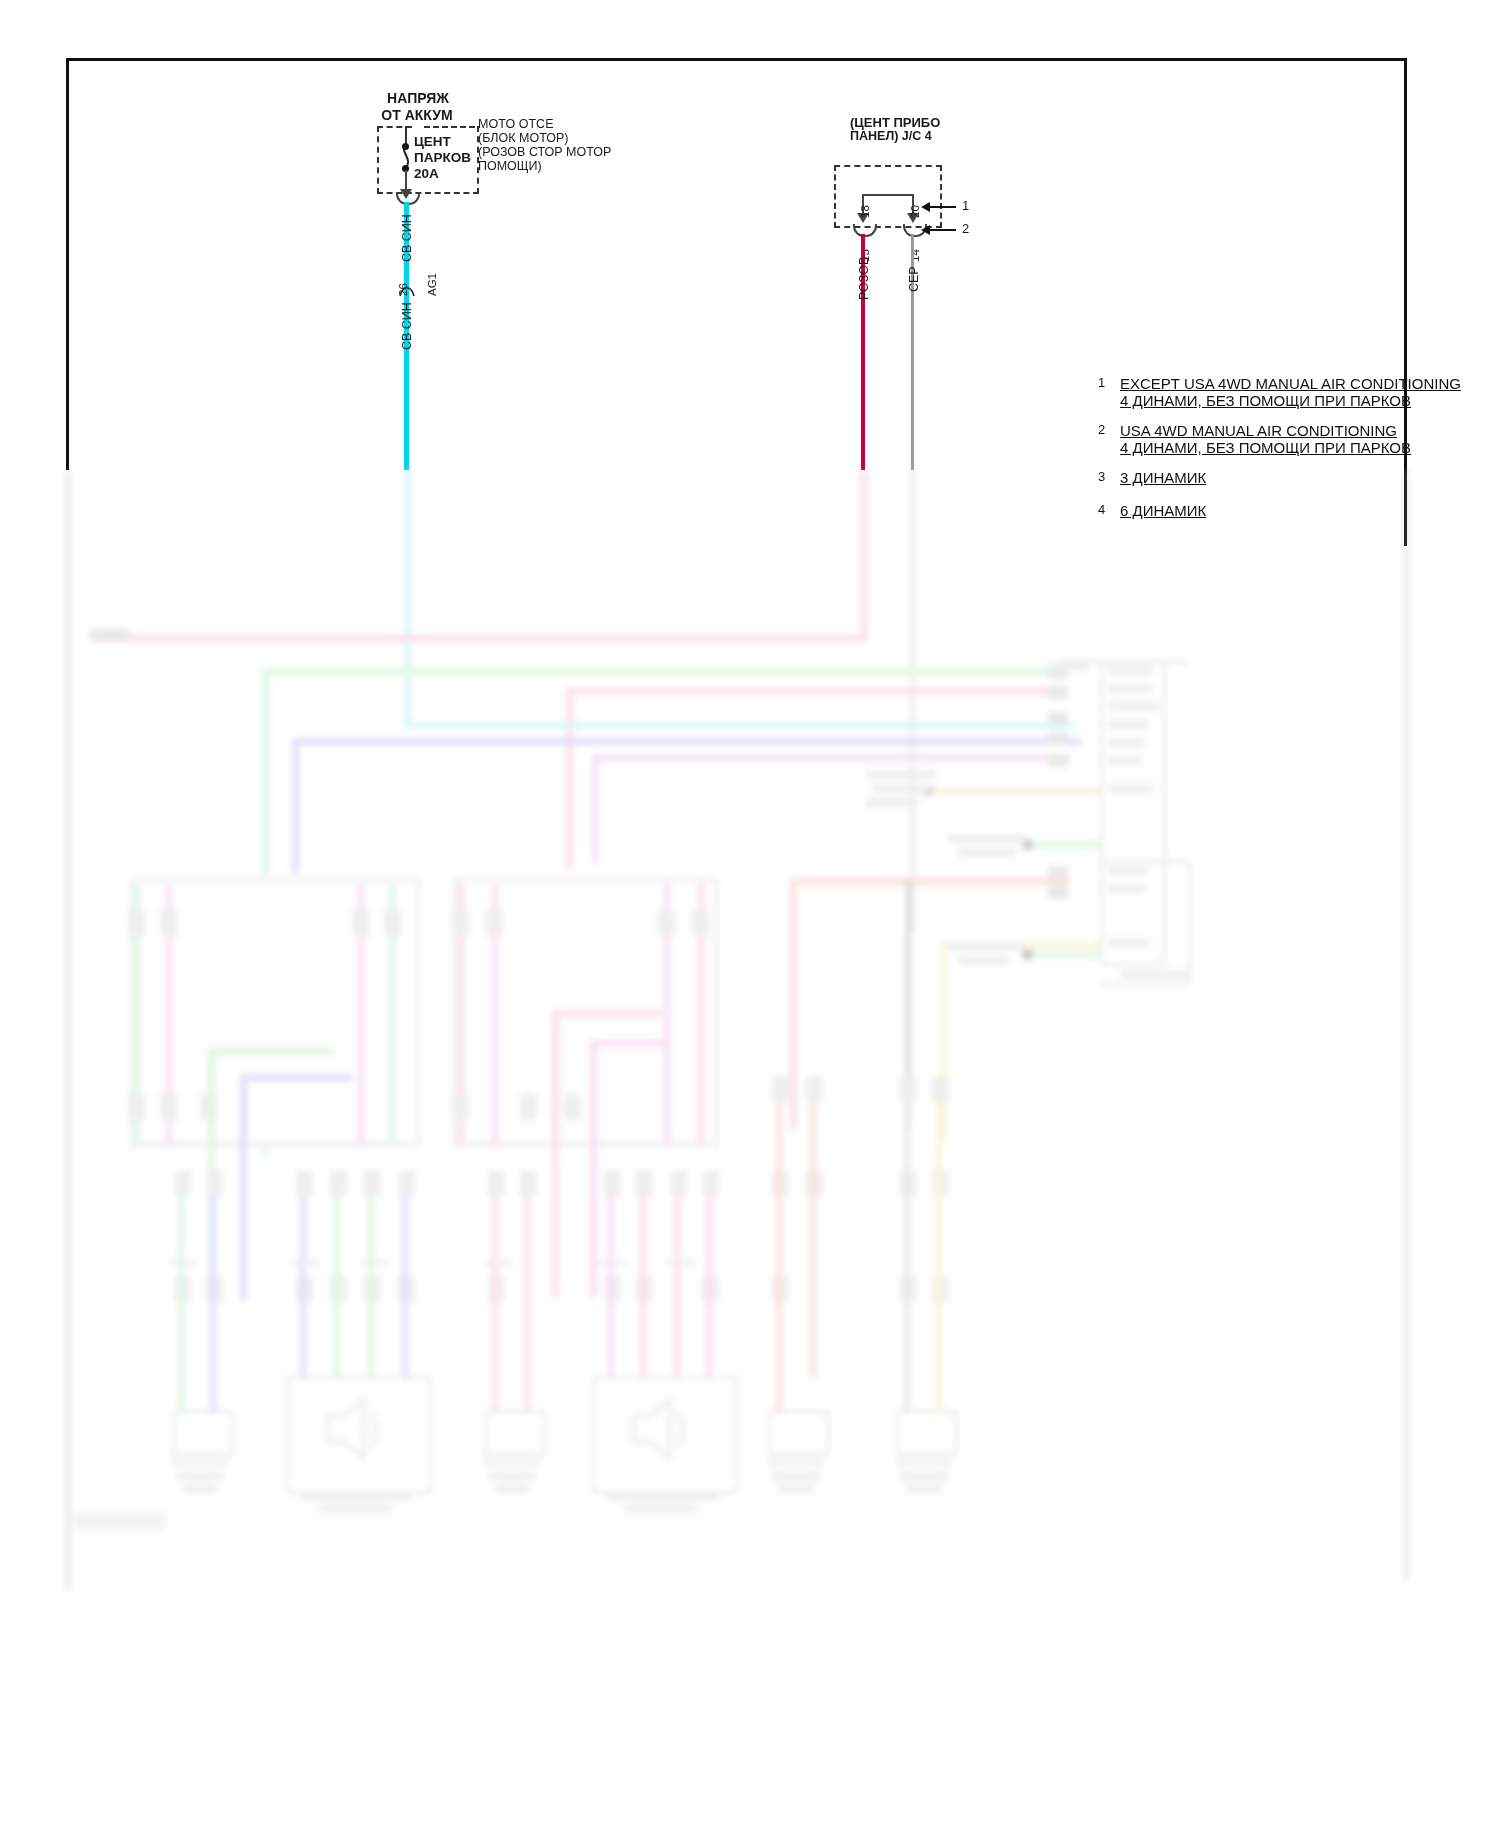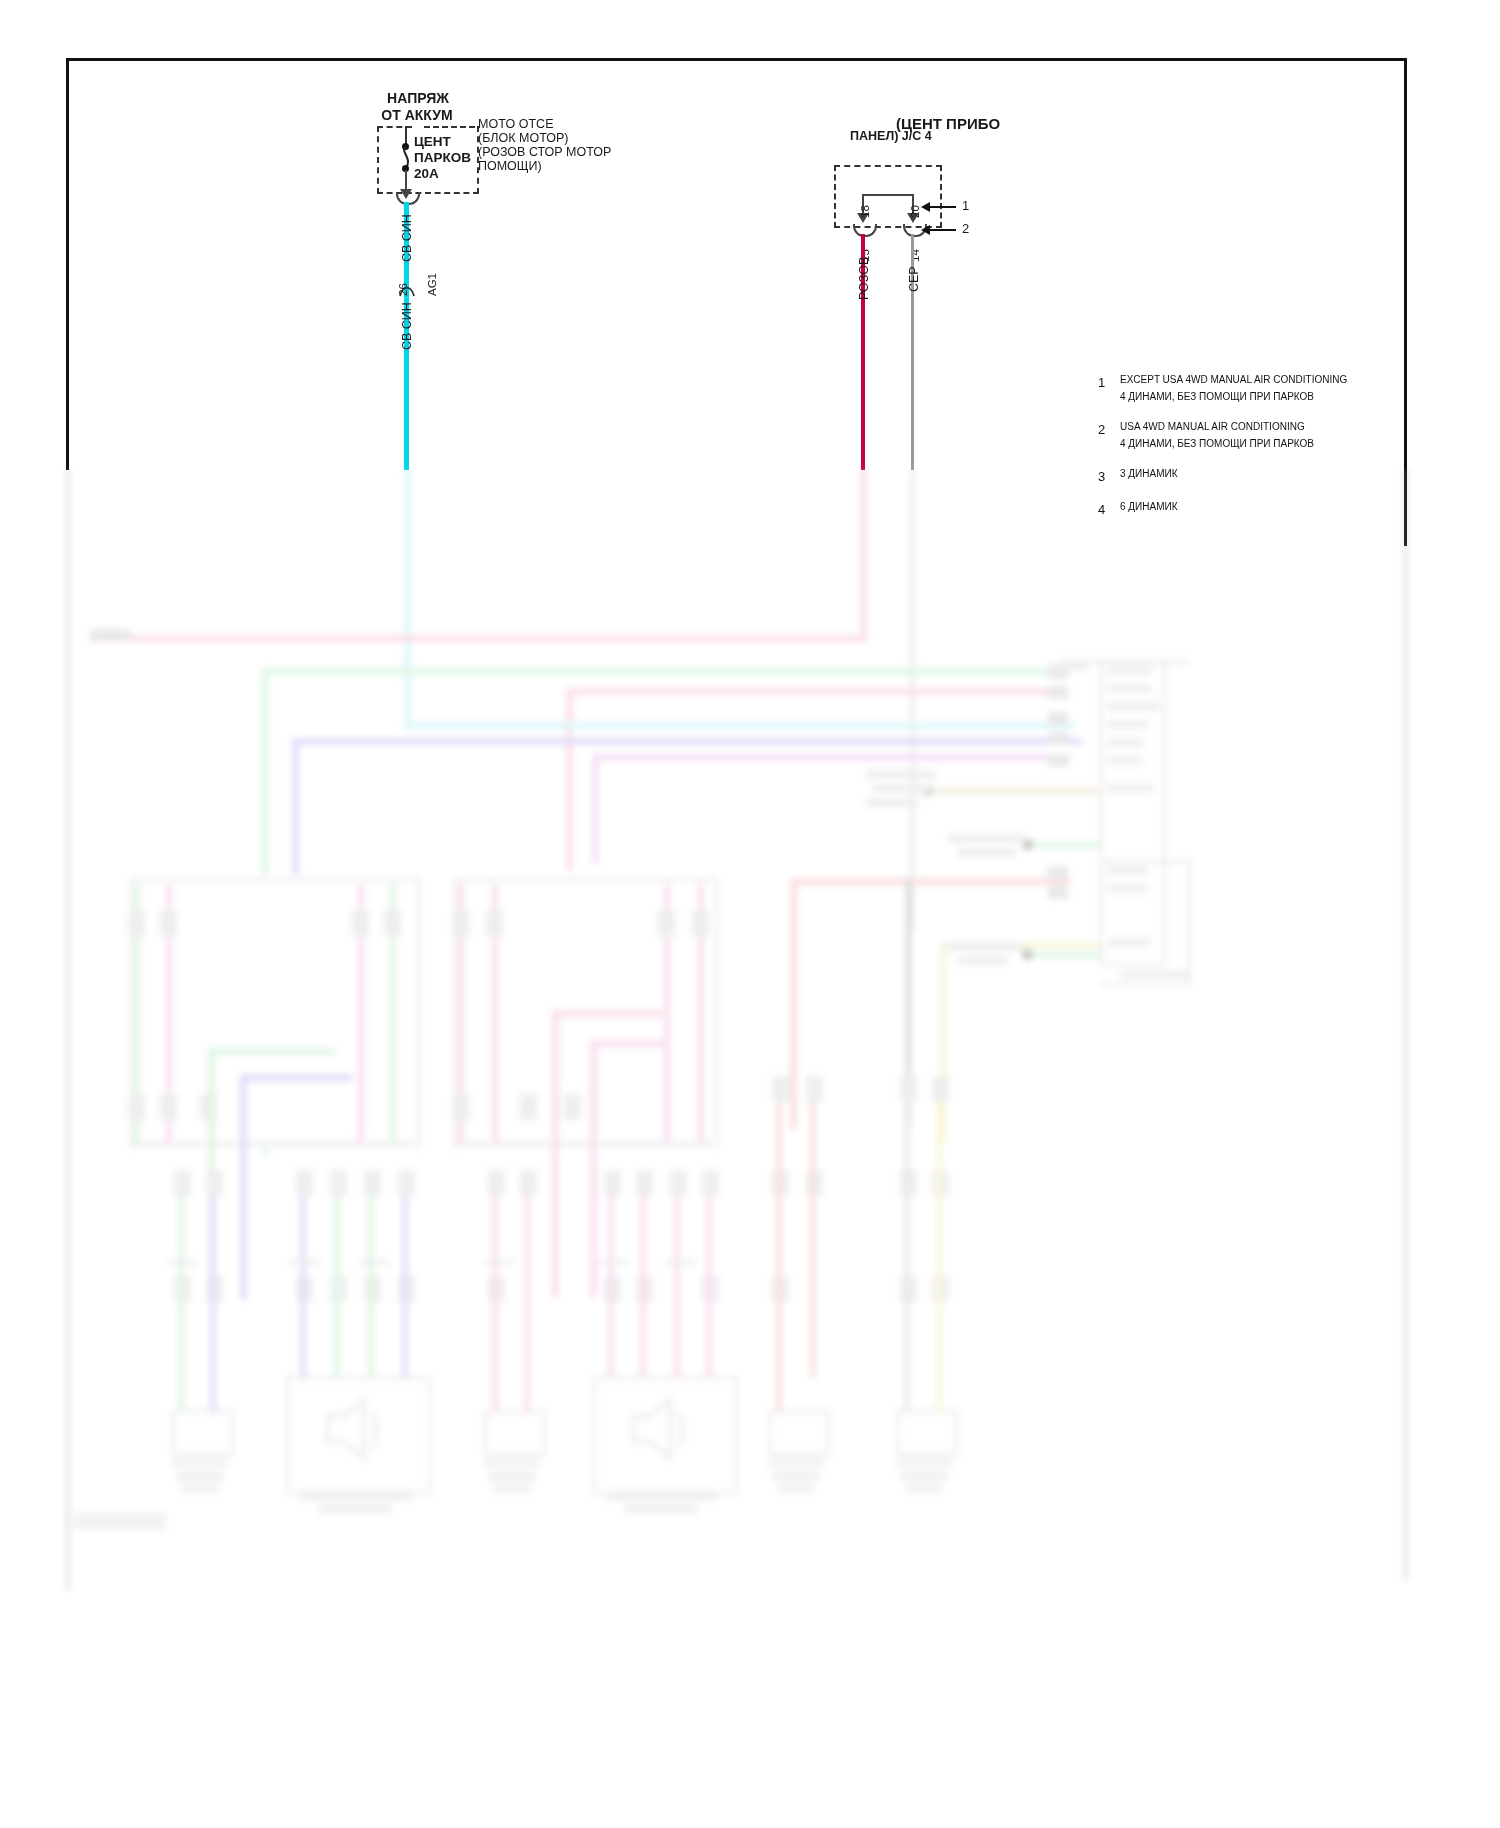--- a/index.html
+++ b/index.html
@@ -35,21 +35,21 @@
   .hline{position:absolute;height:3px;}
   .lbl{position:absolute;white-space:pre;line-height:1.25;}
   .rot{transform-origin:0 0;transform:rotate(-90deg);}
 
   
   .dashbox{
     position:absolute;border:2px dashed #333;background:transparent;
   }
 
   .note-num{position:absolute;font-size:13px;color:#111;}
-  .note-txt{position:absolute;font-size:10px;color:#111;line-height:1.45;white-space:pre;}
+  .note-txt{position:absolute;font-size:15px;color:#111;line-height:1.45;white-space:pre;text-decoration:underline;}
 
   .arrow-h{position:absolute;height:2px;background:#111;}
   .arrow-h:after{
     content:"";position:absolute;left:-9px;top:-4px;
     border-top:5px solid transparent;border-bottom:5px solid transparent;
     border-right:9px solid #111;
   }
 
   .down-arrow{position:absolute;width:2px;background:#444;}
   .down-arrow:after{
@@ -109,21 +109,21 @@
   <div class="lbl rot" style="left:400px;top:262px;font-size:12.5px;">СВ СИН</div>
 
   <svg style="position:absolute;left:397px;top:282px;" width="20" height="18" viewBox="0 0 20 18">
     <path d="M3 14 C 6 3, 14 3, 17 14" stroke="#222" stroke-width="1.6" fill="none"></path>
   </svg>
   <div class="lbl rot" style="left:396px;top:296px;font-size:11.5px;">26</div>
   <div class="lbl rot" style="left:425px;top:296px;font-size:11.5px;">AG1</div>
 
   <div class="lbl rot" style="left:400px;top:350px;font-size:12.5px;">СВ СИН</div>
 
-  <div class="lbl" style="left:896px;top:115px;font-size:15px;font-weight:bold;">(ЦЕНТ ПРИБО</div>
+  <div class="lbl" style="left:850px;top:115px;font-size:13px;font-weight:bold;">(ЦЕНТ ПРИБО</div>
   <div class="lbl" style="left:850px;top:129px;font-size:12.5px;font-weight:bold;">ПАНЕЛ) J/C 4</div>
 
   <div class="dashbox" style="left:834px;top:165px;width:104px;height:59px;"></div>
 
   <div class="hline" style="left:862px;top:194px;width:52px;background:#444;height:2px;"></div>
   <div class="vline" style="left:862px;top:194px;height:4px;background:#444;width:2px;"></div>
   <div class="down-arrow" style="left:862px;top:196px;height:18px;"></div>
   <div class="down-arrow" style="left:912px;top:196px;height:18px;"></div>
 
   <div class="conn-cup" style="left:853px;top:224px;"></div>

